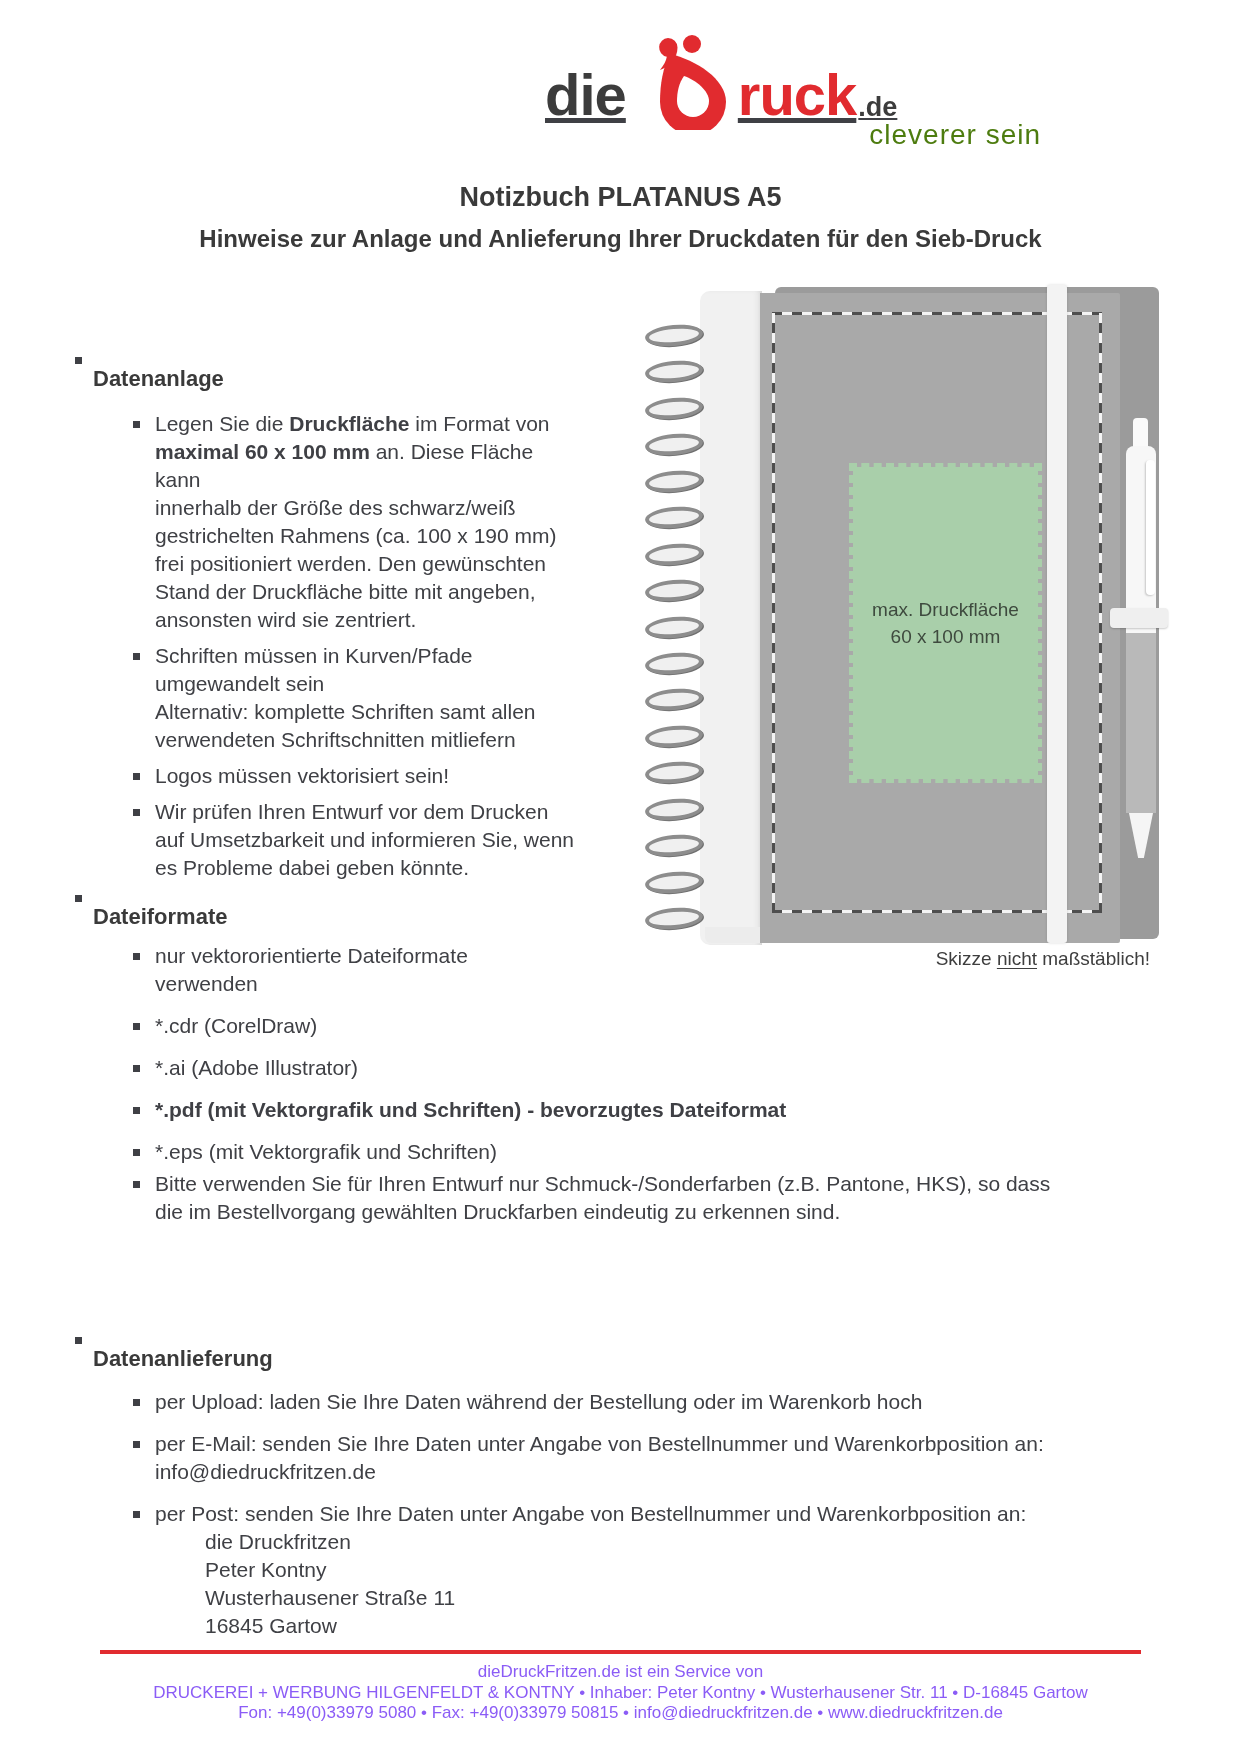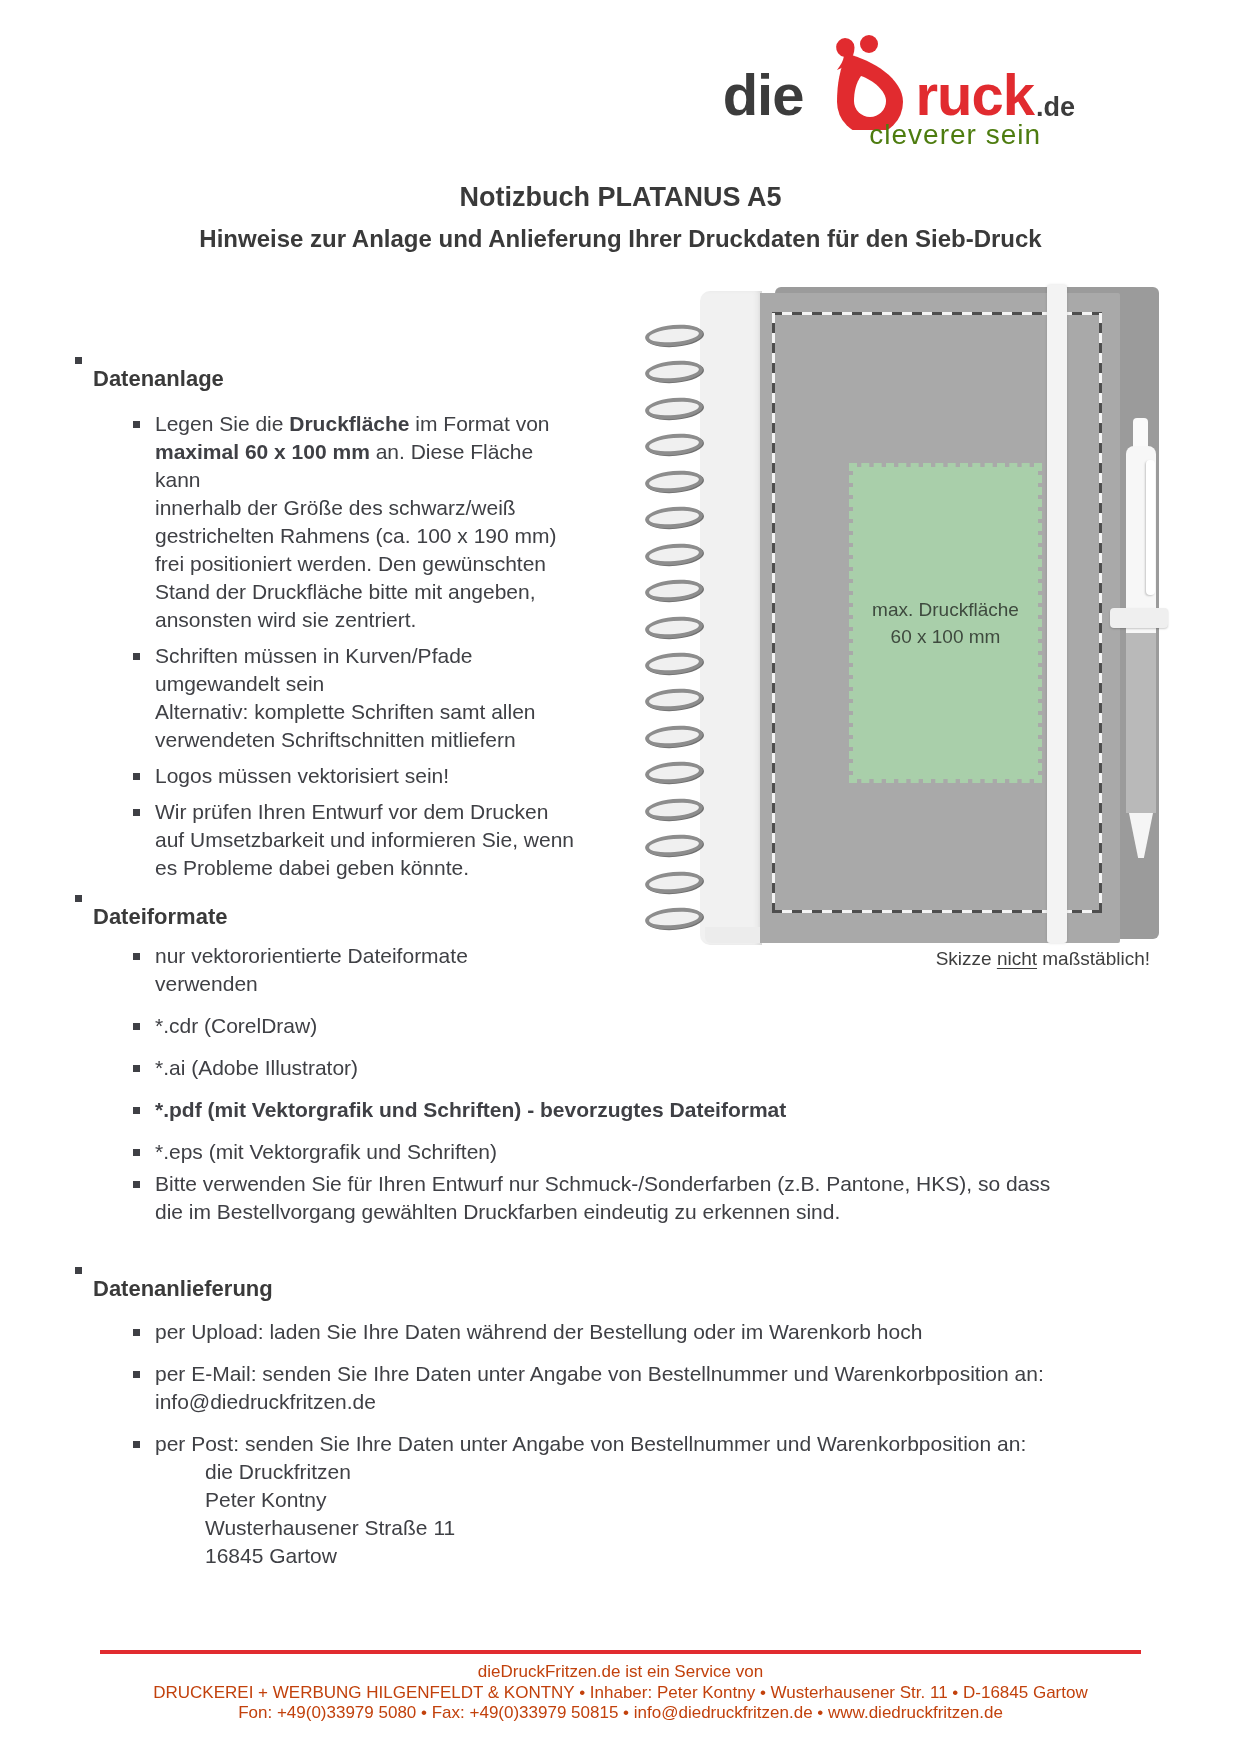--- a/index.html
+++ b/index.html
@@ -3,39 +3,39 @@
 <meta charset="utf-8">
 <style>
   html,body { margin:0; padding:0; background:#ffffff; }
   #page {
     position:relative; width:1241px; height:1755px; background:#ffffff;
     font-family:"Liberation Sans", sans-serif; color:#3f4045; overflow:hidden;
   }
 
   
   #logo { position:absolute; top:34px; left:545px; width:530px; text-align:right; }
-  .logo-row { display:flex; justify-content:flex-end; align-items:flex-end; }
+  .logo-row { display:flex; align-items:flex-end;text-decoration:underline; }
   .logo-word { font-size:58px; line-height:58px; font-weight:600; letter-spacing:-1px; color:#3c3c3c; }
   .logo-red  { color:#e12b2f; }
   .logo-de   { font-size:27px; line-height:27px; font-weight:600; color:#3c3c3c; margin:0 0 3px 2px; }
   #drop-icon { margin:0 2px -6px 6px; }
   #logo-tagline { font-size:28px; line-height:30px; color:#4d7c0f; letter-spacing:1px; padding-right:34px; margin-top:-4px; font-weight:400; }
 
   
   #page-title    { position:absolute; top:182px; left:0; width:100%; text-align:center;
                    font-size:27px; font-weight:bold; color:#3a3a3a; }
   #page-subtitle { position:absolute; top:225px; left:0; width:100%; text-align:center;
                    font-size:24px; font-weight:bold; color:#3a3a3a; }
 
   
   .section { position:absolute; left:75px; }
   #sec-datenanlage     { top:346px; width:505px; }
   #sec-dateiformate    { top:884px; width:880px; }
   #sec-farben          { top:1170px; width:1110px; }
-  #sec-datenanlieferung{ top:1256px; width:1110px; }
+  #sec-datenanlieferung{ top:1326px; width:1110px; }
 
   .sec-head { display:flex; align-items:flex-start;flex-direction:column; }
   .sec-head .sq { margin-top:11px; }
   .sec-title { font-size:22px; line-height:30px; font-weight:bold; color:#3a3a3a; margin-left:18px; }
 
   .bullets { margin-top:0; }
   .bullet-item { display:flex; align-items:flex-start; margin-left:58px; }
   .bullet-item .sq { margin-top:11px; }
   .bullet-text { font-size:21px; line-height:28px; margin-left:15px; white-space:pre-line; }
   .b { font-weight:bold; }
@@ -87,21 +87,21 @@
   #pen-loop   { position:absolute; left:535px; top:325px; width:58px; height:20px; background:#efefef;
                 border-radius:4px; box-shadow:0 1px 2px rgba(0,0,0,.2); }
 
   #sketch-caption { position:absolute; left:700px; top:948px; width:450px; text-align:right;
                     font-size:19px; color:#3e3e3e; }
   #sketch-caption u { text-underline-offset:3px; }
 
   
   #footer-rule { position:absolute; left:100px; top:1650px; width:1041px; height:4px; background:#e12b2f; }
   #footer { position:absolute; left:0; top:1662px; width:100%; text-align:center;
-            font-size:17px; line-height:20.5px; color:#c2410c; }
+            font-size:17px; line-height:20.5px; color:#8b5cf6; }
 </style>
 </head>
 <body>
 
 <div id="page">
 
   <div id="logo">
     <div class="logo-row">
       <span class="logo-word">die</span>
       <svg id="drop-icon" width="104" height="96" viewBox="0 0 104 96">

